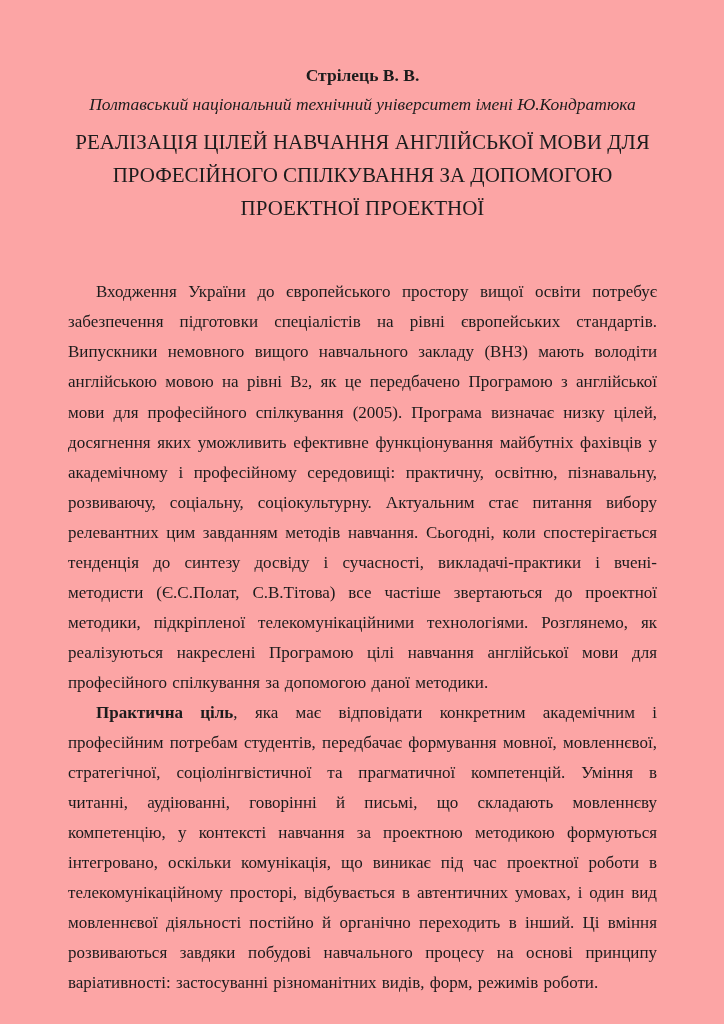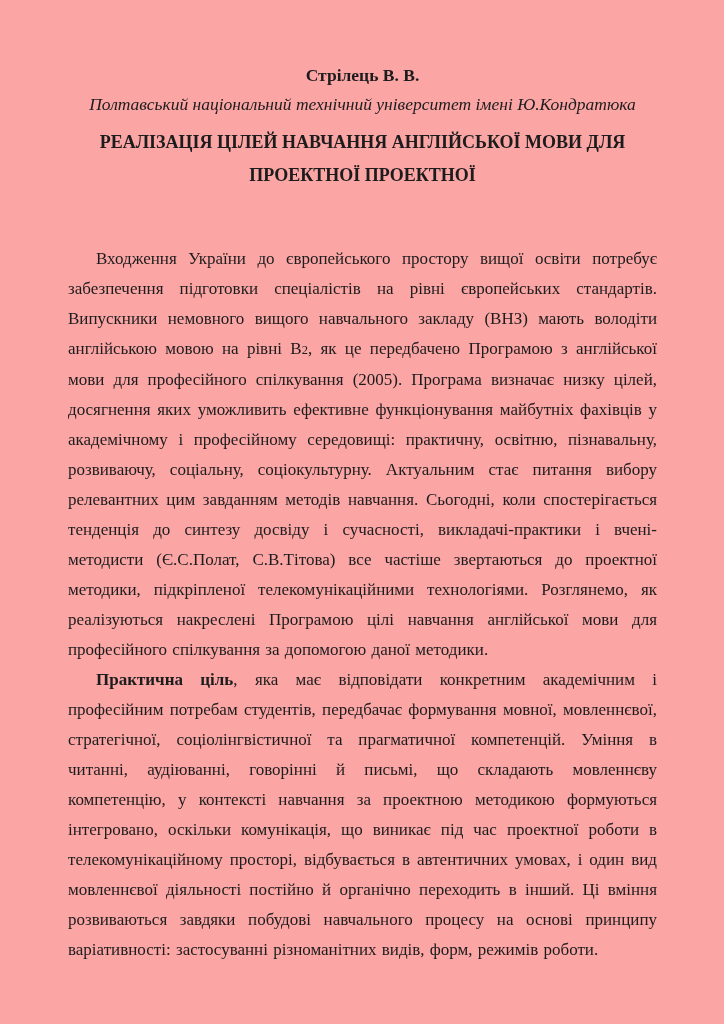--- a/index.html
+++ b/index.html
@@ -27,22 +27,22 @@
     line-height: 26px;
     margin: 0;
   }
   .affiliation {
     font-style: italic;
     font-size: 17.5px;
     line-height: 28px;
     margin: 2px 0 0 0;
   }
   .paper-title {
-    font-size: 18px;
-    font-weight: bold;
+    font-size: 21px;
+    font-weight: normal;
     line-height: 33px;
     margin: 8px 0 0 0;
   }
   .doc-body {
     margin-top: 52px;
   }
   .doc-body p {
     font-size: 17px;
     line-height: 30px;
     text-align: justify;
@@ -59,20 +59,21 @@
 </style>
 </head>
 <body>
 
 <div class="page">
   <div class="doc-header">
     <p class="author">Стрілець В. В.</p>
     <p class="affiliation">Полтавський національний технічний університет імені Ю.Кондратюка</p>
     <h1 class="paper-title">
       <span style="display:block">РЕАЛІЗАЦІЯ ЦІЛЕЙ НАВЧАННЯ АНГЛІЙСЬКОЇ МОВИ ДЛЯ</span>
+      <span style="display:block">ПРОФЕСІЙНОГО СПІЛКУВАННЯ ЗА ДОПОМОГОЮ</span>
       <span style="display:block">ПРОЕКТНОЇ ПРОЕКТНОЇ</span>
     </h1>
   </div>
 
   <div class="doc-body">
     <p>
       <span>Входження України до європейського простору вищої освіти потребує забезпечення підготовки спеціалістів на рівні європейських стандартів. Випускники немовного вищого навчального закладу (ВНЗ) мають володіти англійською мовою на рівні В</span><span class="sub2">2</span><span>, як це передбачено Програмою з англійської мови для професійного спілкування (2005). Програма визначає низку цілей, досягнення яких уможливить ефективне функціонування майбутніх фахівців у академічному і професійному середовищі: практичну, освітню, пізнавальну, розвиваючу, соціальну, соціокультурну. Актуальним стає питання вибору релевантних цим завданням методів навчання. Сьогодні, коли спостерігається тенденція до синтезу досвіду і сучасності, викладачі-практики і вчені-методисти (Є.С.Полат, С.В.Тітова) все частіше звертаються до проектної методики, підкріпленої телекомунікаційними технологіями. Розглянемо, як реалізуються накреслені Програмою цілі навчання англійської мови для професійного спілкування за допомогою даної методики.</span>
     </p>
     <p>
       <span class="lead-bold">Практична ціль</span><span>, яка має відповідати конкретним академічним і професійним потребам студентів, передбачає формування мовної, мовленнєвої, стратегічної, соціолінгвістичної та прагматичної компетенцій. Уміння в читанні, аудіюванні, говорінні й письмі, що складають мовленнєву компетенцію, у контексті навчання за проектною методикою формуються інтегровано, оскільки комунікація, що виникає під час проектної роботи в телекомунікаційному просторі, відбувається в автентичних умовах, і один вид мовленнєвої діяльності постійно й органічно переходить в інший. Ці вміння розвиваються завдяки побудові навчального процесу на основі принципу варіативності: застосуванні різноманітних видів, форм, режимів роботи.</span>

